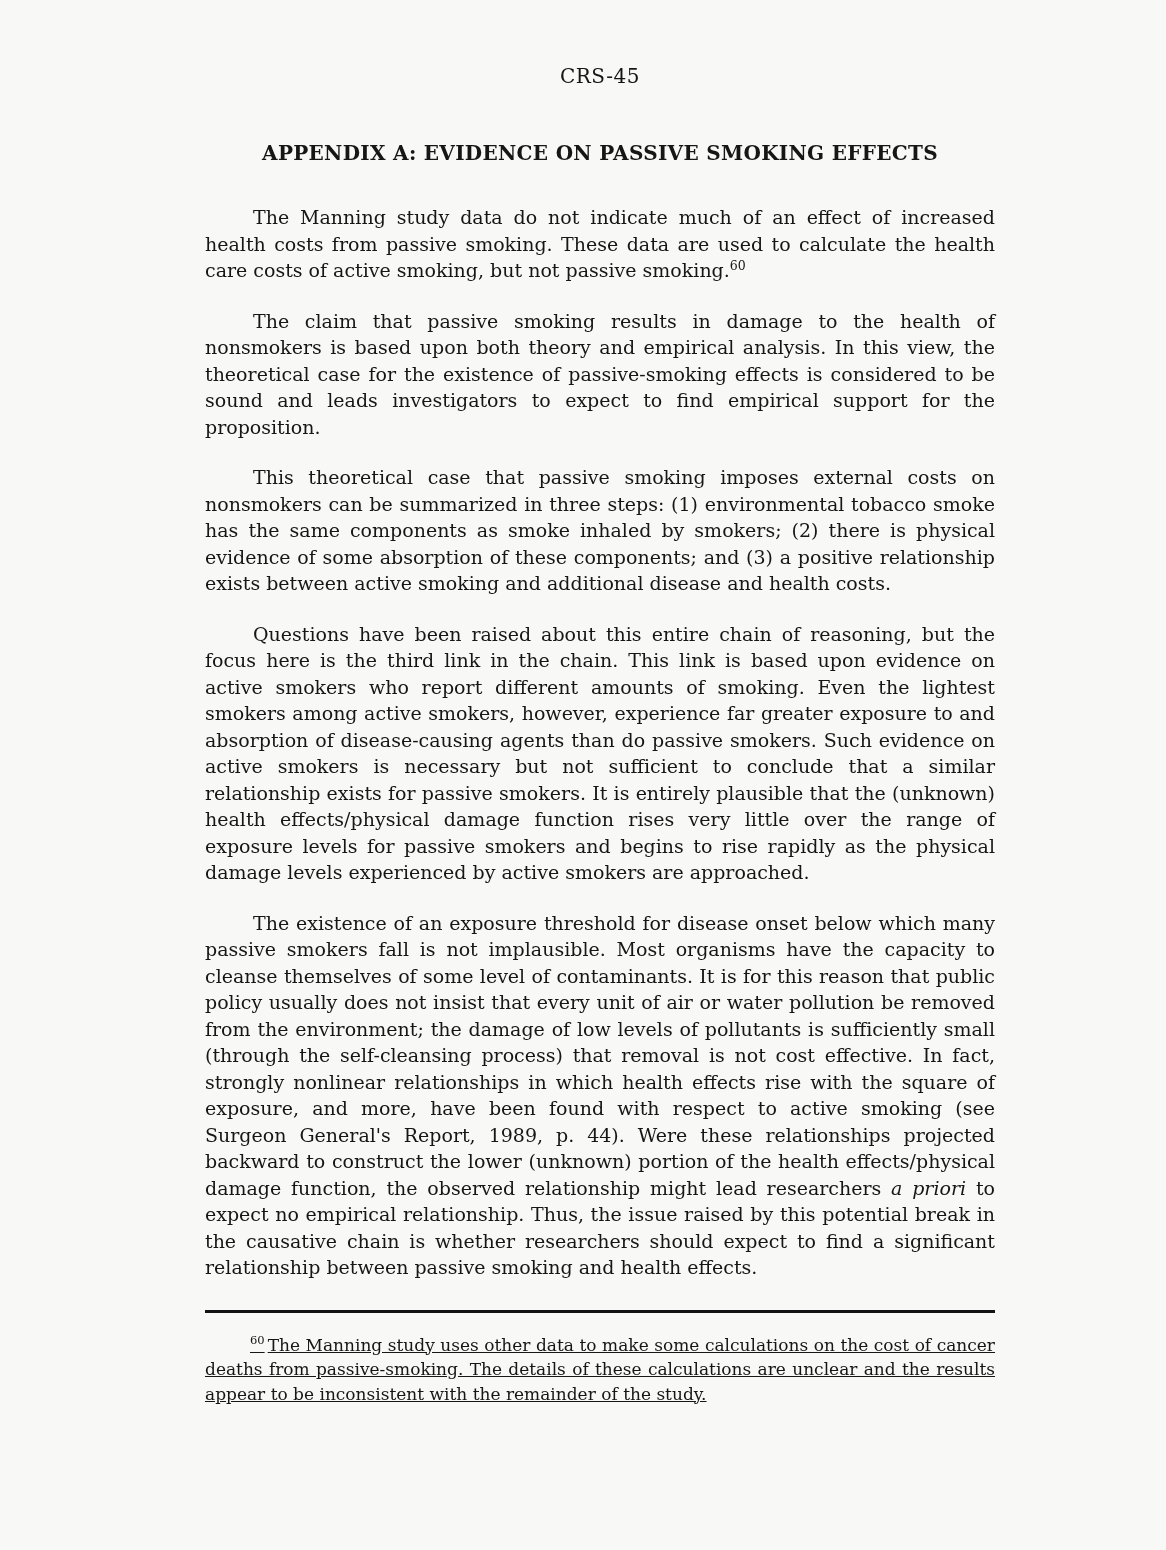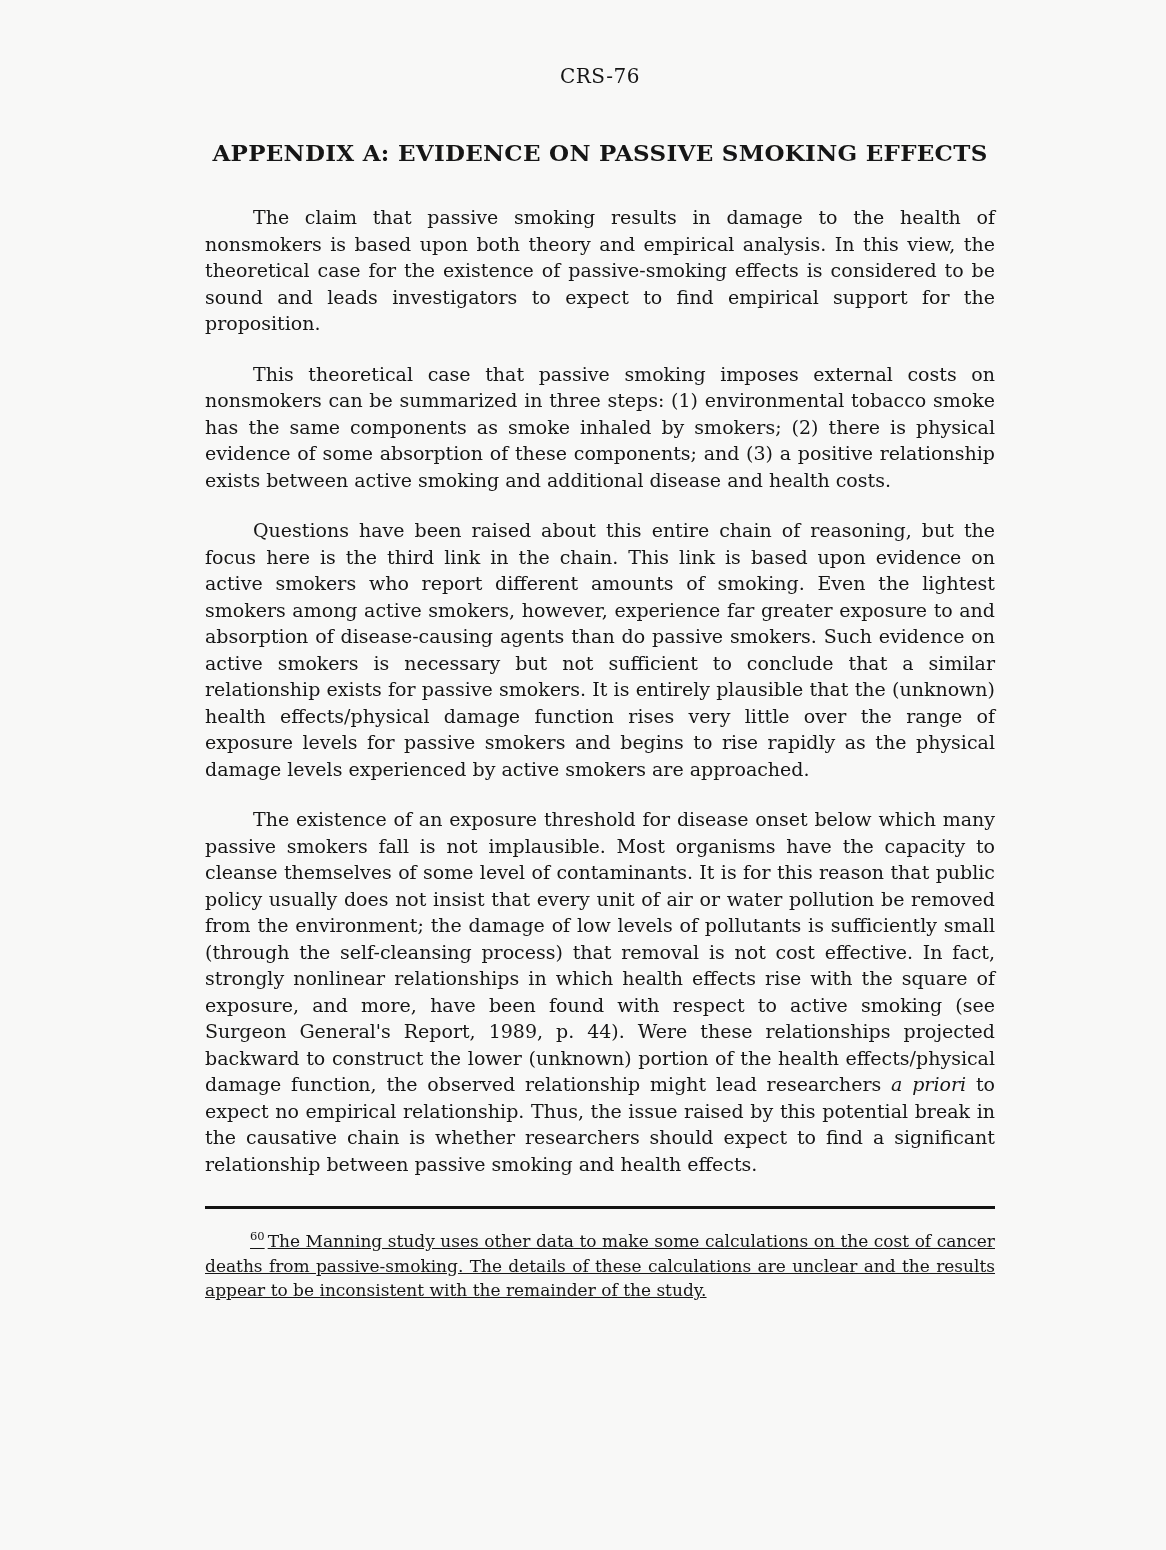--- a/index.html
+++ b/index.html
@@ -23,21 +23,21 @@
   .page-number {
     padding-top: 64px;
     text-align: center;
     font-size: 20px;
     line-height: 24px;
     letter-spacing: 0.5px;
   }
   h1.appendix-title {
     margin: 53px 0 0 0;
     text-align: center;
-    font-size: 23px;
+    font-size: 20px;
     line-height: 24px;
     font-weight: bold;
     letter-spacing: 0.3px;
     white-space: nowrap;
   }
   .body-text {
     margin-top: 39px;
   }
   .body-text p {
     margin: 0 0 24px 0;
@@ -73,26 +73,27 @@
     margin-right: 3px;
   }
   em { font-style: italic; }
 </style>
 </head>
 <body>
 
 <div class="page">
   <div class="content">
 
-    <div class="page-number">CRS-76</div>
+    <div class="page-number">CRS-45</div>
 
     <h1 class="appendix-title">APPENDIX A:  EVIDENCE ON PASSIVE SMOKING EFFECTS</h1>
 
     <div class="body-text">
 
+      <p><span>The Manning study data do not indicate much of an effect of increased health costs from passive smoking.  These data are used to calculate the health care costs of active smoking, but not passive smoking.</span><sup class="fn-ref">60</sup></p>
 
       <p>The claim that passive smoking results in damage to the health of nonsmokers is based upon both theory and empirical analysis.  In this view, the theoretical case for the existence of passive-smoking effects is considered to be sound and leads investigators to expect to find empirical support for the proposition.</p>
 
       <p>This theoretical case that passive smoking imposes external costs on nonsmokers can be summarized in three steps:  (1) environmental tobacco smoke has the same components as smoke inhaled by smokers; (2) there is physical evidence of some absorption of these components; and (3) a positive relationship exists between active smoking and additional disease and health costs.</p>
 
       <p>Questions have been raised about this entire chain of reasoning, but the focus here is the third link in the chain.  This link is based upon evidence on active smokers who report different amounts of smoking.  Even the lightest smokers among active smokers, however, experience far greater exposure to and absorption of disease-causing agents than do passive smokers.  Such evidence on active smokers is necessary but not sufficient to conclude that a similar relationship exists for passive smokers.  It is entirely plausible that the (unknown) health effects/physical damage function rises very little over the range of exposure levels for passive smokers and begins to rise rapidly as the physical damage levels experienced by active smokers are approached.</p>
 
       <p><span>The existence of an exposure threshold for disease onset below which many passive smokers fall is not implausible.  Most organisms have the capacity to cleanse themselves of some level of contaminants.  It is for this reason that public policy usually does not insist that every unit of air or water pollution be removed from the environment; the damage of low levels of pollutants is sufficiently small (through the self-cleansing process) that removal is not cost effective.  In fact, strongly nonlinear relationships in which health effects rise with the square of exposure, and more, have been found with respect to active smoking (see Surgeon General's Report, 1989, p. 44).  Were these relationships projected backward to construct the lower (unknown) portion of the health effects/physical damage function, the observed relationship might lead researchers </span><em>a priori</em><span> to expect no empirical relationship.  Thus, the issue raised by this potential break in the causative chain is whether researchers should expect to find a significant relationship between passive smoking and health effects.</span></p>
 
     </div>

